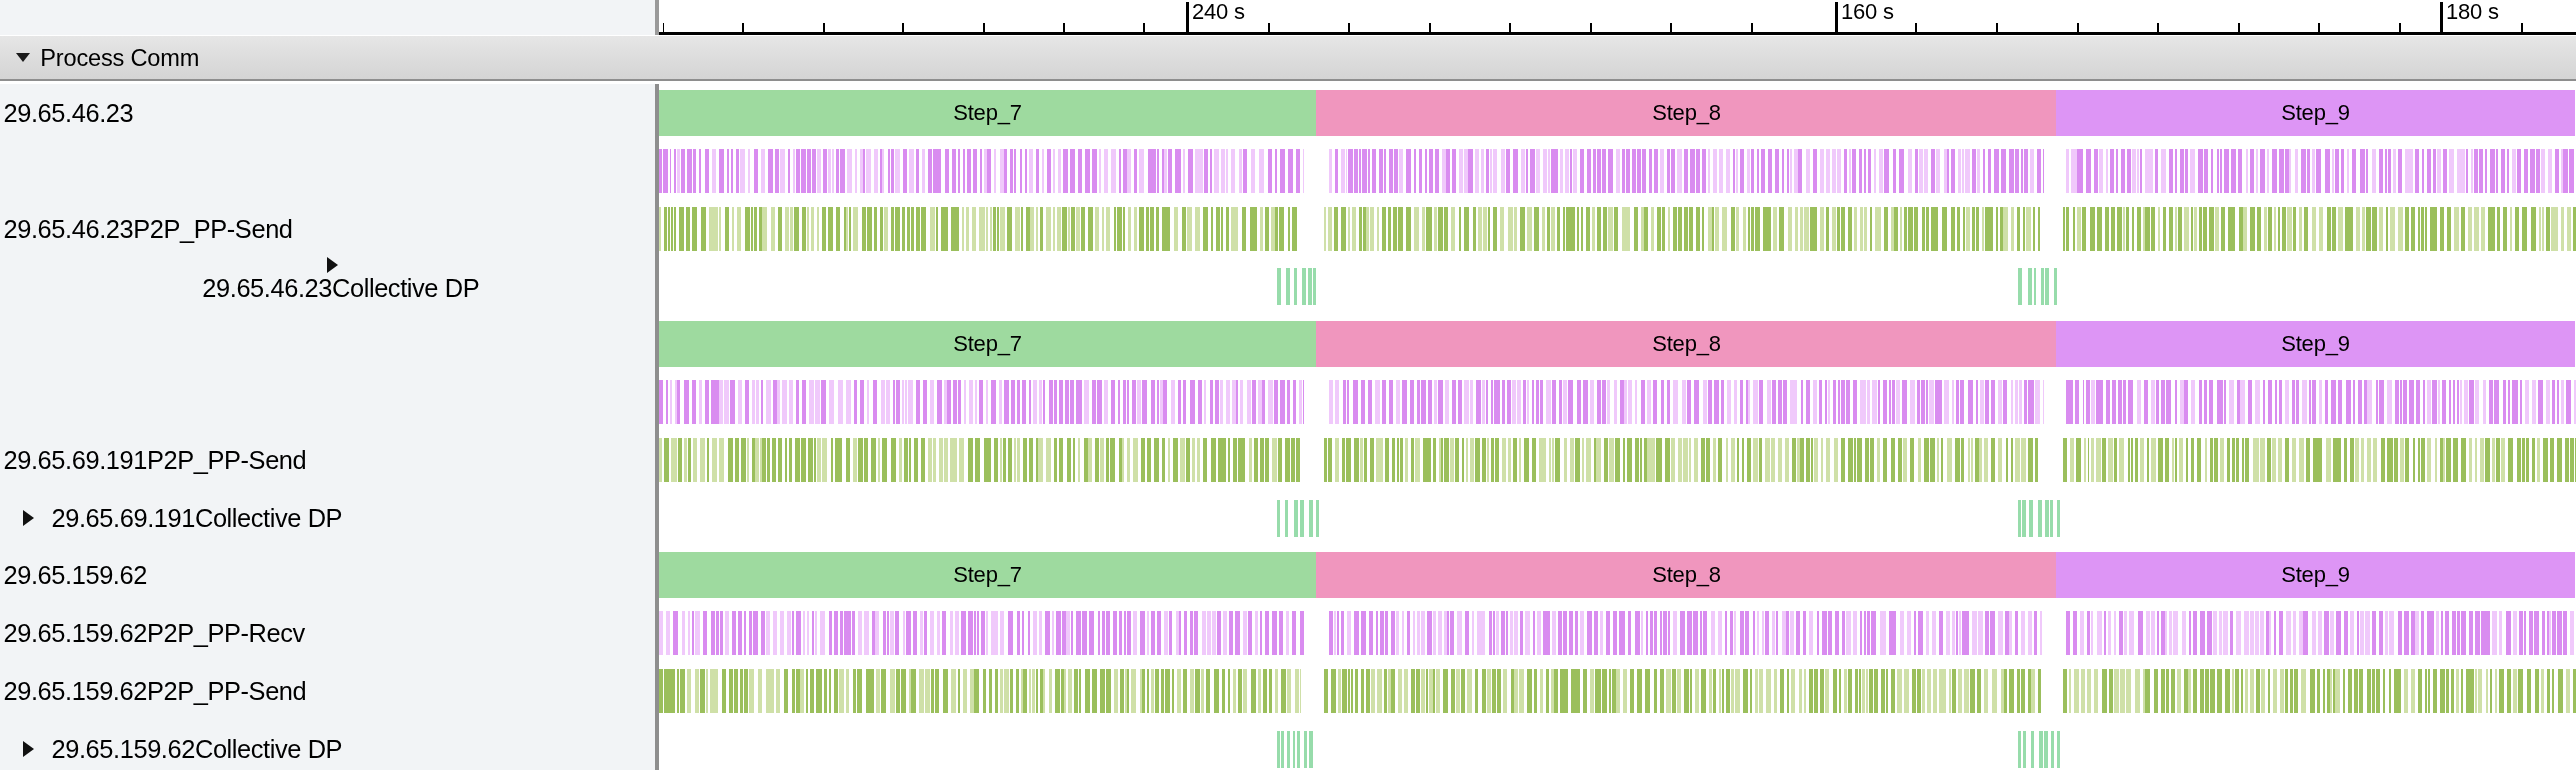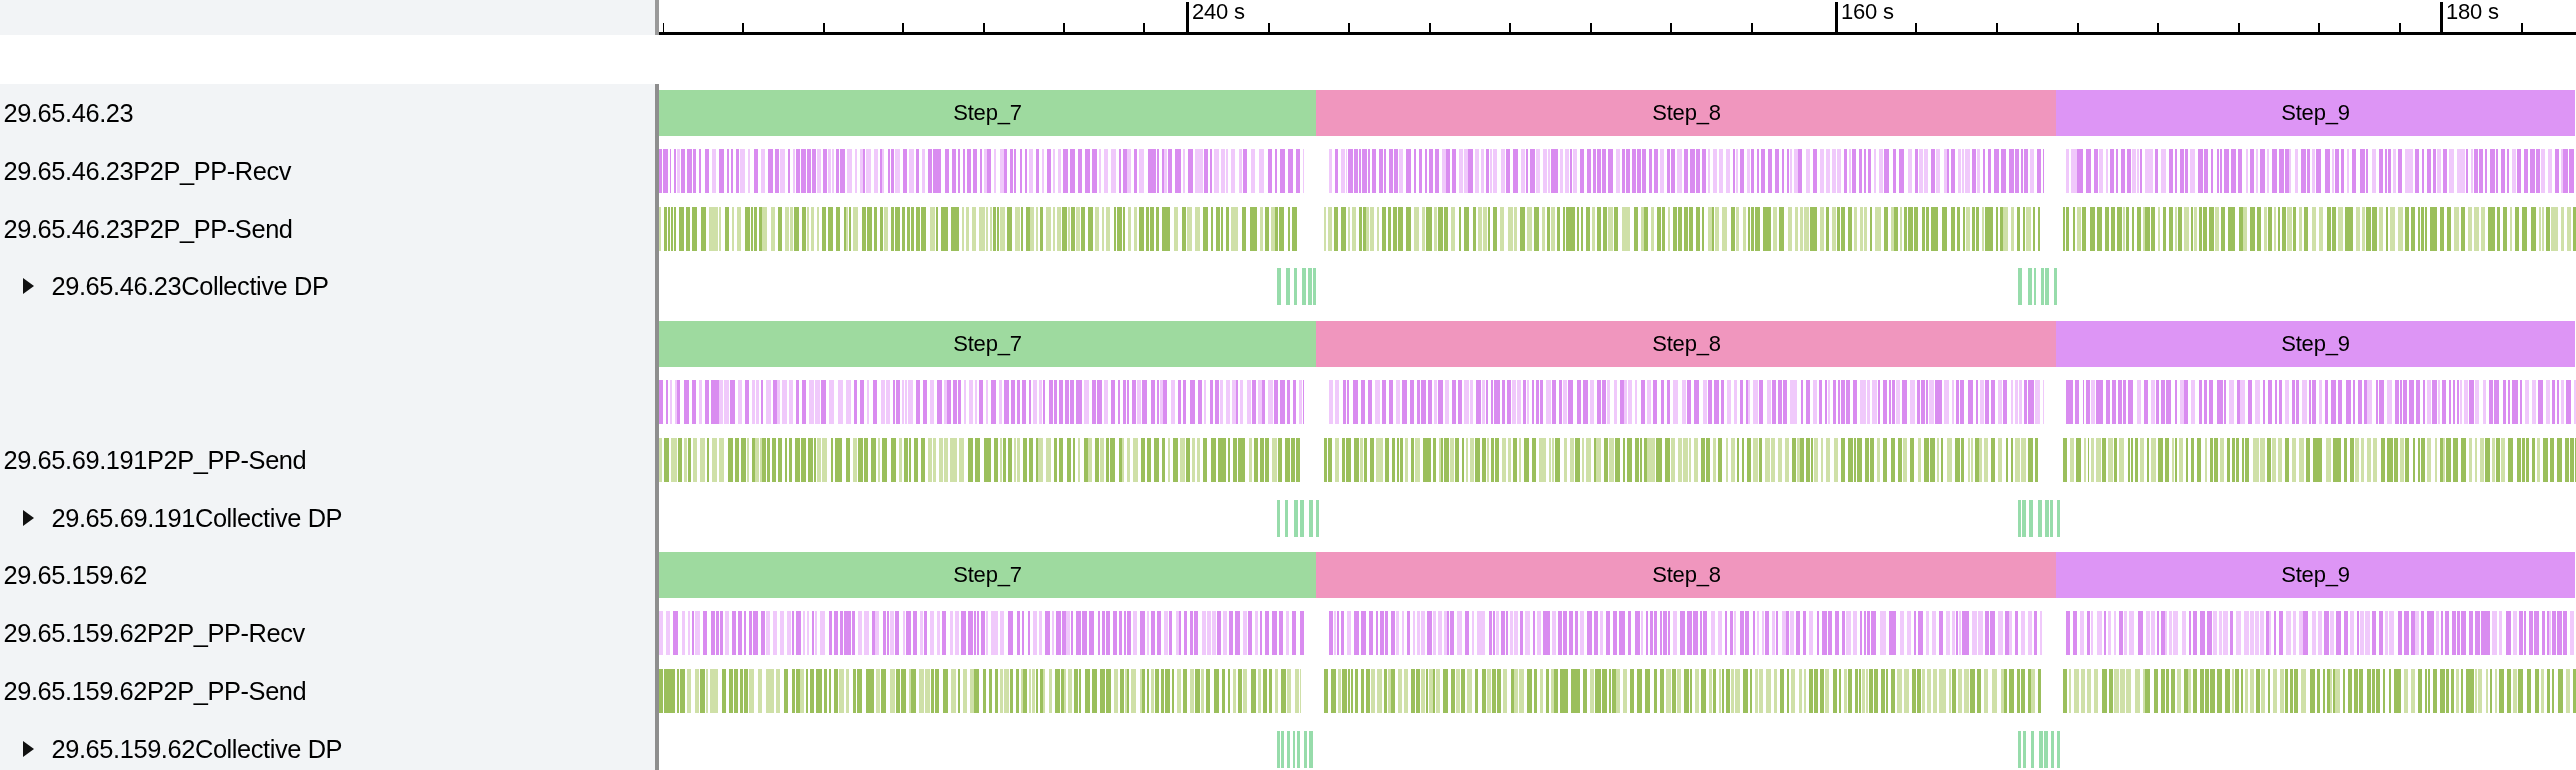--- a/index.html
+++ b/index.html
@@ -91,33 +91,34 @@
         <div class="tick-maj" style="left: 527px;"></div>
         <div class="tick-lbl" style="left: 533px;">240 s</div>
         <div class="tick-maj" style="left: 1176px;"></div>
         <div class="tick-lbl" style="left: 1182px;">160 s</div>
         <div class="tick-maj" style="left: 1781px;"></div>
         <div class="tick-lbl" style="left: 1787px;">180 s</div>
       </div>
     <div class="ruler-base"></div>
   </div>
 
+  <div class="grp-header">
+    <div class="grp-tri"></div>
+    <div class="grp-title">Process Comm</div>
+  </div>
 
   <div class="body">
     <div class="side" id="side">
         <div class="rowlabel" style="top: 0px;">
           <span class="txt">29.65.46.23</span>
         </div>
-        <div class="rowlabel" style="top: 58px;">
-          <span class="txt">29.65.46.23P2P_PP-Recv</span>
-        </div>
         <div class="rowlabel" style="top: 116px;">
           <span class="txt">29.65.46.23P2P_PP-Send</span>
         </div>
-        <div class="rowlabel indent" style="top: 173px;">
+        <div class="rowlabel indent" style="top: 173px; flex-direction: column;">
           <div class="row-tri"></div>
           <span class="txt">29.65.46.23Collective DP</span>
         </div>
         <div class="rowlabel" style="top: 347px;">
           <span class="txt">29.65.69.191P2P_PP-Send</span>
         </div>
         <div class="rowlabel indent" style="top: 405px;">
           <div class="row-tri"></div>
           <span class="txt">29.65.69.191Collective DP</span>
         </div>

